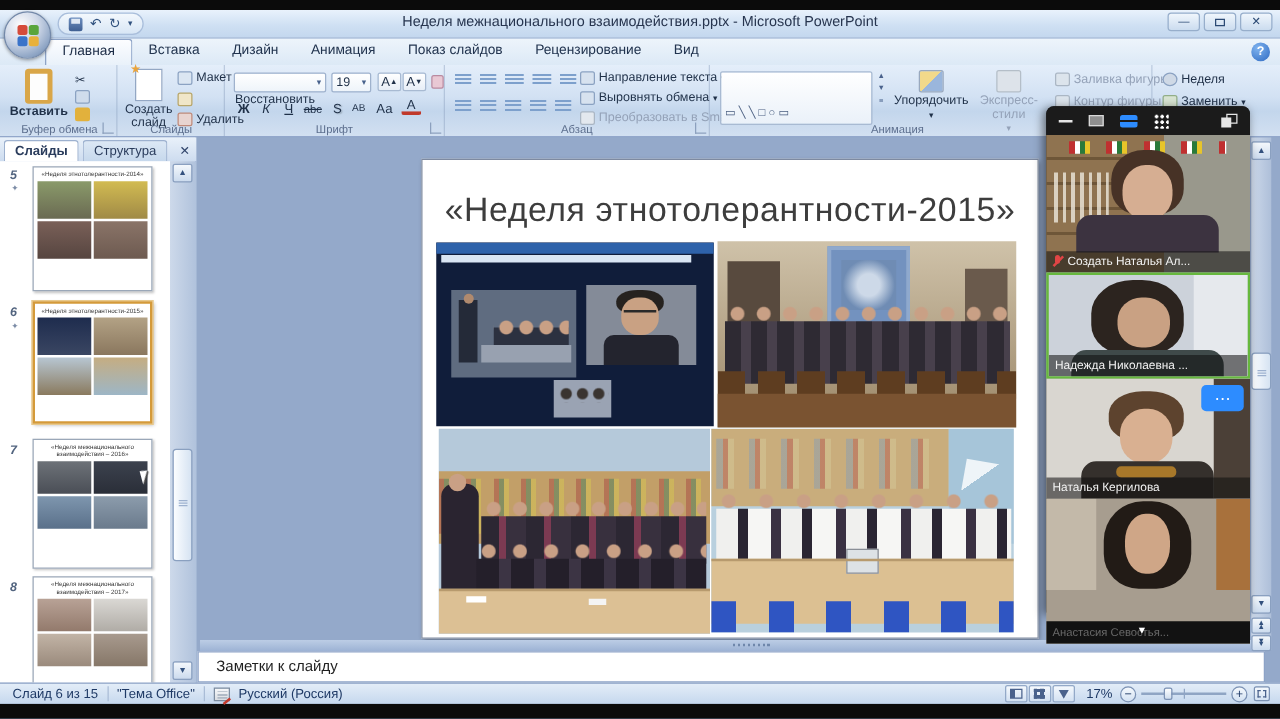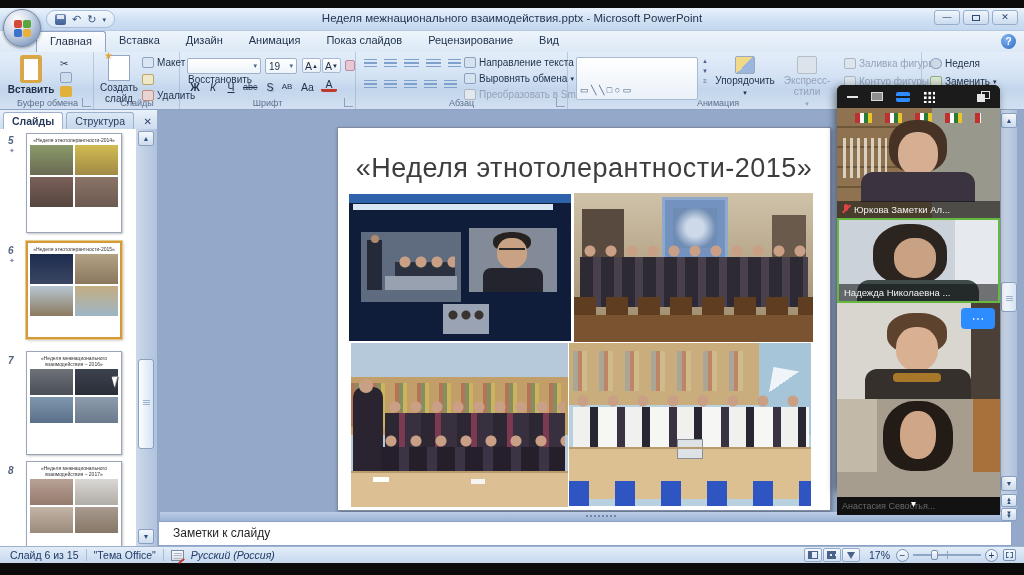--- a/index.html
+++ b/index.html
@@ -517,21 +517,21 @@
         </span>
     </div>
   </div>
 
   <div class="statusbar">
     <span style="margin-left:10px;">Слайд 6 из 15</span>
     <span class="sb-sep"></span>
     <span>"Тема Office"</span>
     <span class="sb-sep"></span>
     <span class="spell-ic"></span>
-    <span style="margin-left:7px;font-style:italic;">Русский (Россия)</span>
+    <span style="margin-left:7px;">Русский (Россия)</span>
     <span style="margin-left:auto;"></span>
     <span class="sb-viewbtn">
         <i style="width:10px;height:8px;border:1px solid #4a628c;border-left:4px solid #4a628c;"></i>
       </span>
     <span class="sb-viewbtn">
         <i style="width:9px;height:8px;background:repeating-linear-gradient(90deg,#4a628c 0 3px,transparent 3px 5px),repeating-linear-gradient(#4a628c 0 3px,transparent 3px 5px);"></i>
       </span>
     <span class="sb-viewbtn">
         <i style="width:0;height:0;border-left:4px solid transparent;border-right:4px solid transparent;border-top:7px solid #4a628c;"></i>
       </span>
@@ -556,41 +556,44 @@
 
     <div class="vtile" style="top:23px;height:110px;background:linear-gradient(90deg,#8f7350 0 58%,#99988c 58%);">
       <div class="abs" style="left:0;top:0;width:95px;height:93px;background:repeating-linear-gradient(rgba(0,0,0,0) 0 18px,#6e5638 18px 20px);"></div>
       <div class="abs" style="left:6px;top:30px;width:44px;height:40px;opacity:.8;background:repeating-linear-gradient(90deg,#ede8dc 0 3px,rgba(0,0,0,0) 3px 7px);"></div>
       <div class="abs" style="left:18px;top:5px;width:126px;height:10px;background:repeating-linear-gradient(90deg,#c03030 0 5px,#fff 5px 9px,#2a7a3a 9px 13px,#e8c52a 13px 17px,rgba(0,0,0,0) 17px 30px);"></div>
       <div class="hair" style="left:52px;top:12px;width:58px;height:52px;background:#473226;"></div>
       <div class="face" style="left:61px;top:24px;width:40px;height:44px;background:#d6ae92;"></div>
       <div class="torso" style="left:24px;top:64px;width:114px;height:30px;background:#3c3340;"></div>
       <div class="vlabel">
         <span class="mic-off"></span>
-        <span>Юркова Заметки Ал...</span>
+        <span>Создать Наталья Ал...</span>
       </div>
     </div>
 
     <div class="vtile" style="top:133px;height:85px;background:#ccd2da;border:2px solid #67b83e;">
       <div class="abs" style="left:116px;top:0;width:45px;height:81px;background:#e6e9ed;"></div>
       <div class="hair" style="left:34px;top:4px;width:74px;height:60px;background:#2c241f;"></div>
       <div class="face" style="left:55px;top:18px;width:42px;height:40px;background:#c9a183;"></div>
       <div class="torso" style="left:18px;top:60px;width:122px;height:22px;background:#3f4a4a;"></div>
       <div class="vlabel">
         <span>Надежда Николаевна ...</span>
       </div>
     </div>
 
     <div class="vtile" style="top:218px;height:96px;background:#d9d6d0;">
       <div class="abs" style="left:134px;top:0;width:29px;height:96px;background:#4b4037;"></div>
       <div class="hair" style="left:50px;top:10px;width:60px;height:40px;background:#5d432e;"></div>
       <div class="face" style="left:59px;top:24px;width:42px;height:44px;background:#d9b091;"></div>
       <div class="torso" style="left:28px;top:66px;width:106px;height:30px;background:#35302c;"></div>
       <div class="abs" style="left:56px;top:70px;width:48px;height:9px;background:#a8782a;border-radius:4px;"></div>
       <div class="more-btn">⋯</div>
+      <div class="vlabel">
+        <span>Наталья Кергилова</span>
+      </div>
     </div>
 
     <div class="vtile" style="top:314px;height:116px;background:#a79d8f;">
       <div class="abs" style="left:136px;top:0;width:27px;height:73px;background:#a8713c;"></div>
       <div class="abs" style="left:0;top:0;width:40px;height:73px;background:#c3b9a9;"></div>
       <div class="hair" style="left:46px;top:2px;width:70px;height:70px;background:#221b16;"></div>
       <div class="face" style="left:63px;top:12px;width:36px;height:48px;background:#cfa687;"></div>
       <div class="abs" style="left:0;bottom:0;width:163px;height:18px;background:#121212;">
         <span class="abs" style="left:5px;top:4px;font-size:9px;color:rgba(190,190,190,.5);white-space:nowrap;">Анастасия Севостья...</span>
         <span class="abs" style="left:74px;top:1px;color:#fff;font-size:10px;">▾</span>

